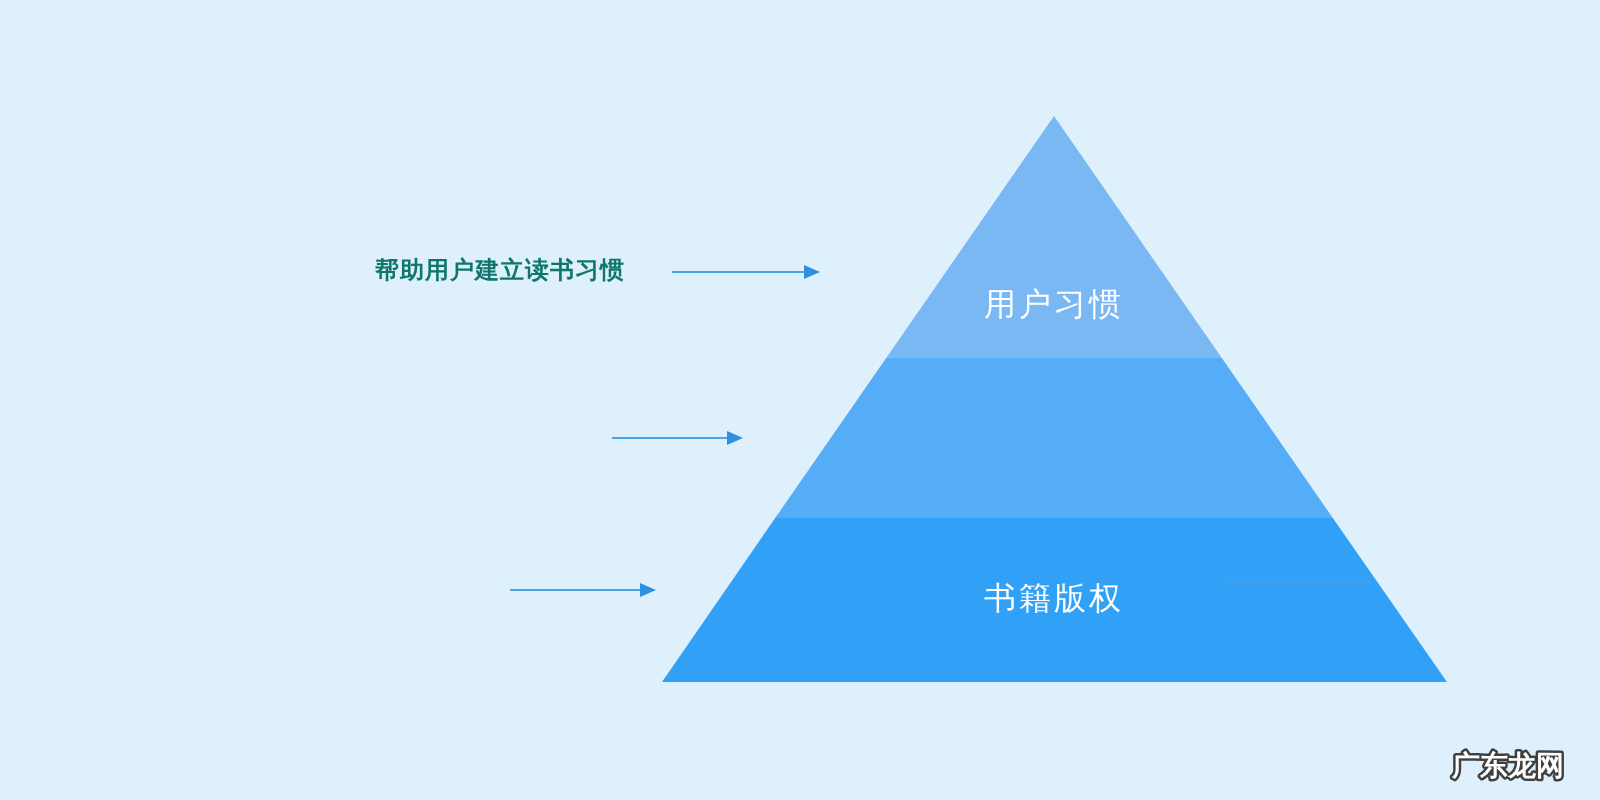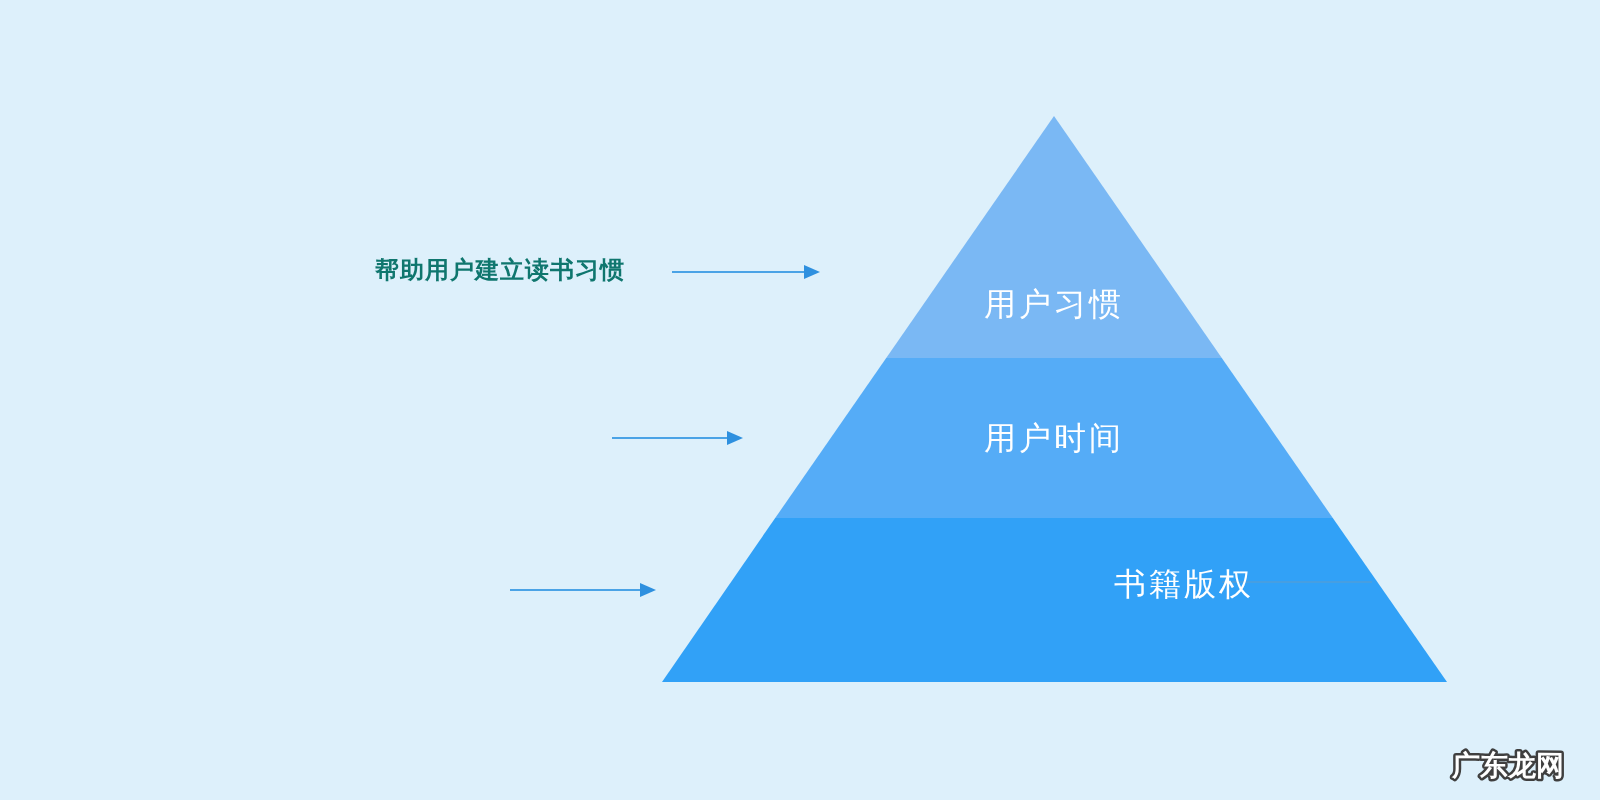--- a/index.html
+++ b/index.html
@@ -43,21 +43,21 @@
     text-align: center;
     font-size: 32px;
     font-weight: 500;
     color: #ffffff;
     letter-spacing: 3px;
     white-space: nowrap;
     line-height: 1;
   }
   .tier-label-1 { top: 256px; margin-top: 32px; }
   .tier-label-2 { top: 422px; }
-  .tier-label-3 { top: 568px; text-align: right; }
+  .tier-label-3 { top: 582px; }
   .watermark-svg {
     position: absolute;
     left: 1440px;
     top: 735px;
   }
   .watermark-text {
     font-family: "Liberation Sans", "DejaVu Sans", sans-serif;
     font-size: 28px;
     font-weight: 800;
     paint-order: stroke;
@@ -88,21 +88,20 @@
     <line x1="612" y1="438" x2="729" y2="438" stroke-width="2" marker-end="url(#arrowhead)" stroke="#4aa3e6"></line>
     <line x1="510" y1="590" x2="642" y2="590" stroke-width="2" marker-end="url(#arrowhead)" stroke="#4aa3e6"></line>
   </svg>
 
   <div class="annotation annotation-1">帮助用户建立读书习惯</div>
 
 
 
   <div class="tier-label tier-label-1">用户习惯</div>
 
-  <div class="tier-label tier-label-2">用户时间</div>
 
   <div class="tier-label tier-label-3">书籍版权</div>
 
   <svg class="watermark-svg" width="160" height="60" viewBox="0 0 160 60">
     <text x="12" y="40" class="watermark-text" stroke-width="5" stroke="#3f3f3f" fill="#ffffff">广东龙网</text>
   </svg>
 
 </div>
 
 </body></html>

